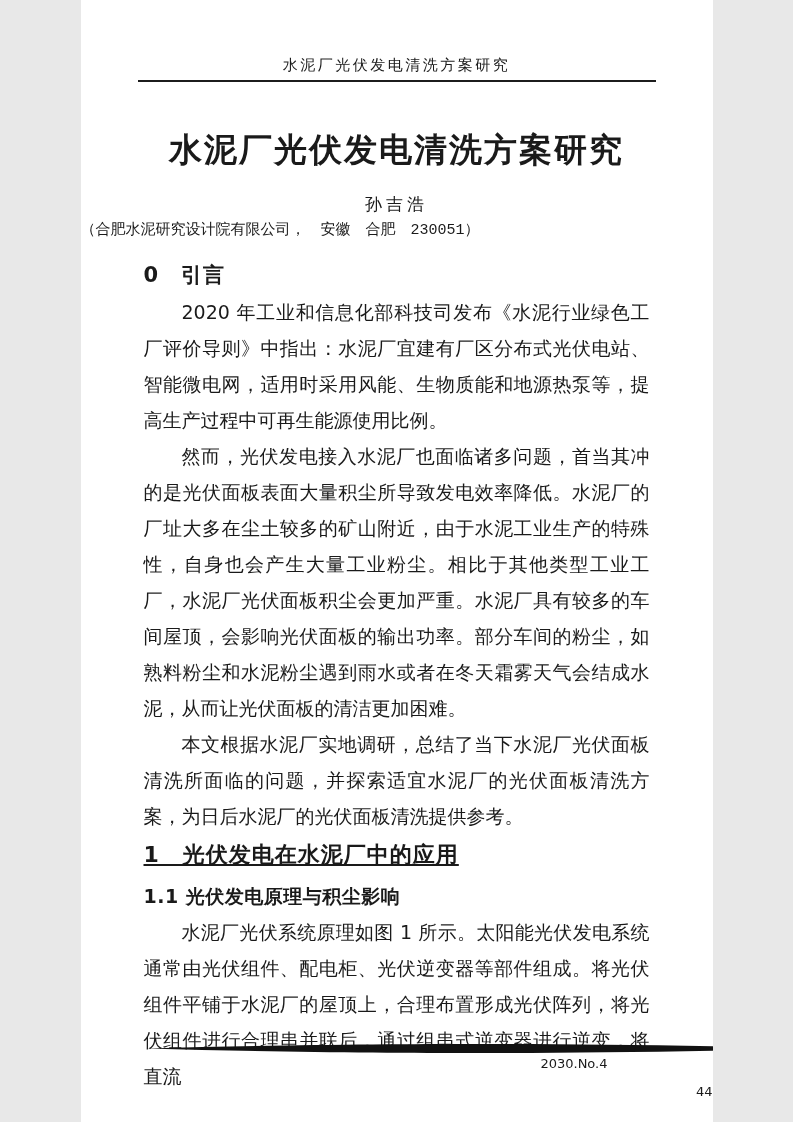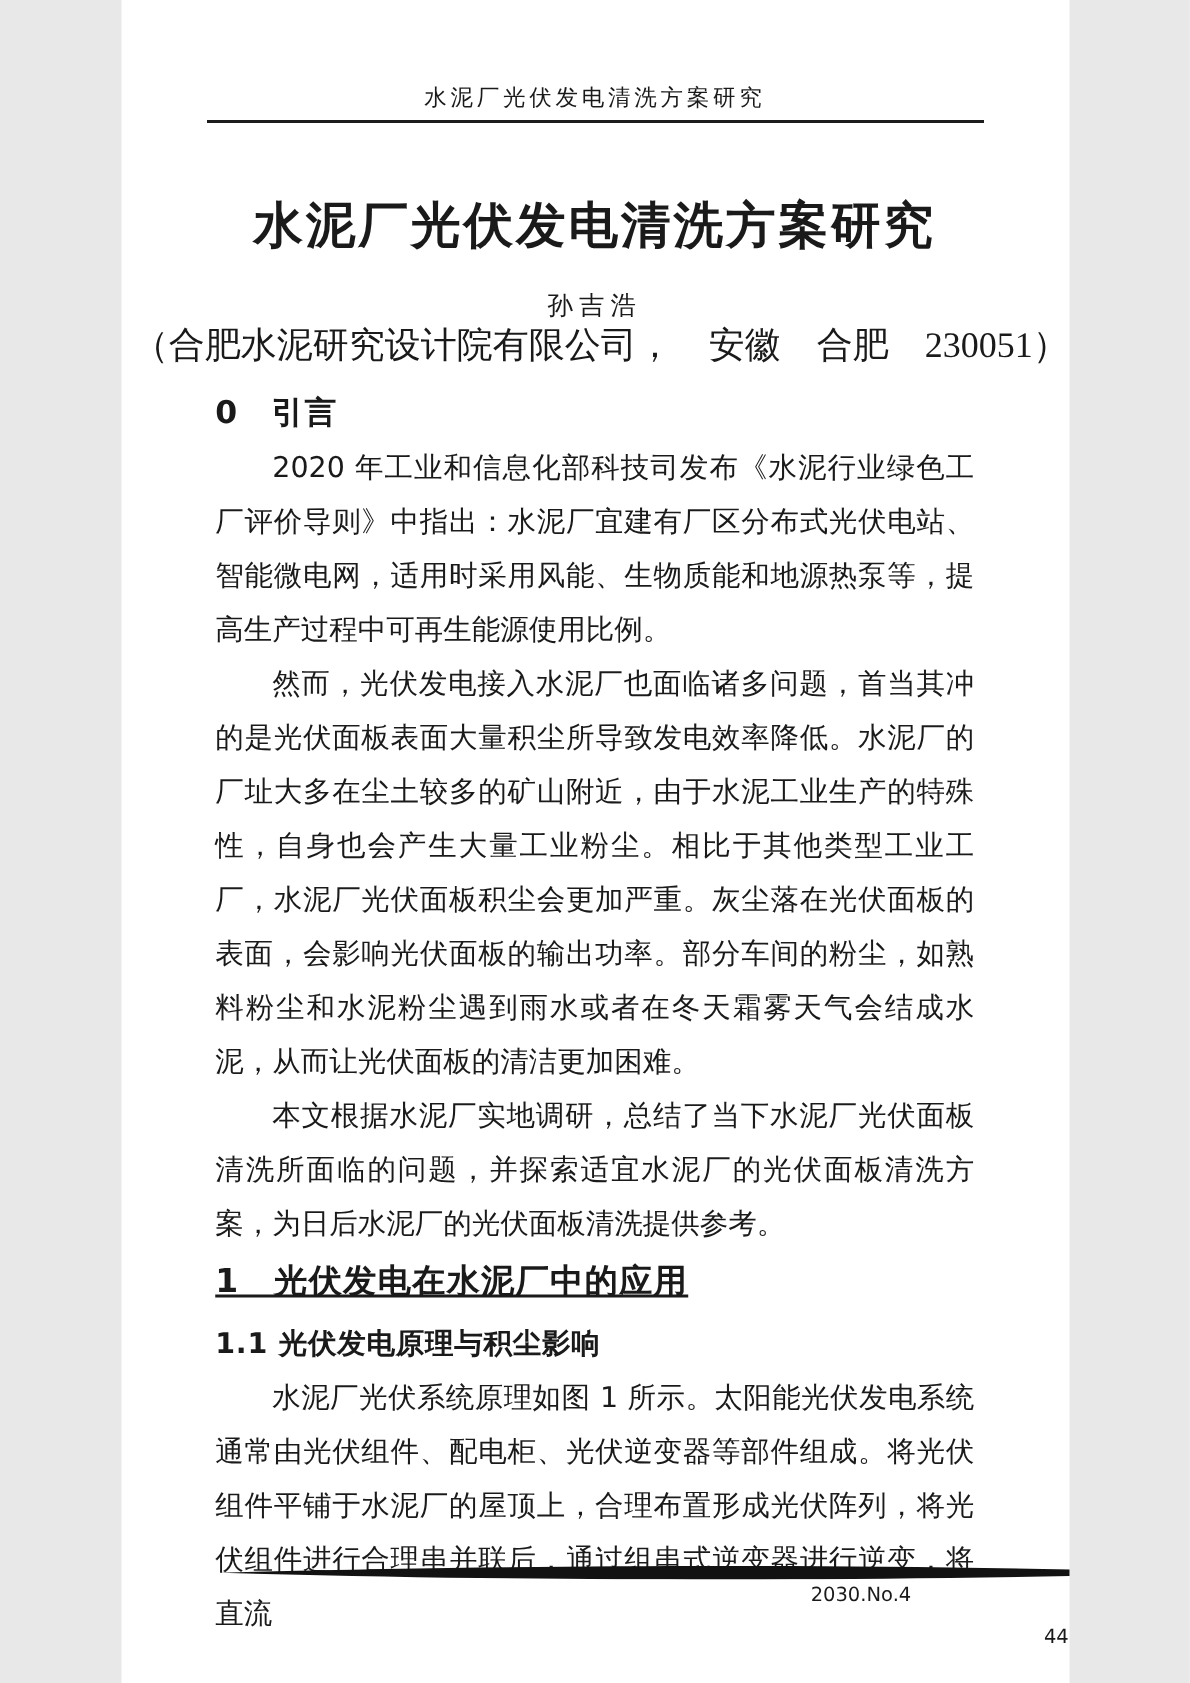--- a/index.html
+++ b/index.html
@@ -40,23 +40,23 @@
   .author {
     margin-top: 21px;
     text-align: center;
     font-family: "DejaVu Serif", "Liberation Serif", serif;
     font-size: 17px;
     line-height: 22px;
     letter-spacing: 4px;
   }
   .affiliation {
     margin-top: 3px;
-    text-align: right;
-    font-family: Liberation Serif, serif;
-    font-size: 24px;
+    text-align: left;
+    font-family: Liberation Mono, monospace;
+    font-size: 15px;
     line-height: 26px;
   }
   
   .body-text { margin: 16px 63px 0 63px; }
   .h-level1 {
     margin: 0;
     font-size: 21px;
     line-height: 30px;
     font-weight: 700;
     letter-spacing: 1px;
@@ -102,21 +102,21 @@
 
   <h1 class="doc-title">水泥厂光伏发电清洗方案研究</h1>
 
   <div class="author">孙吉浩</div>
 
   <div class="affiliation">（合肥水泥研究设计院有限公司，　安徽　合肥　230051）</div>
 
   <div class="body-text">
     <h2 class="h-level1">0　引言</h2>
     <p class="para">2020 年工业和信息化部科技司发布《水泥行业绿色工厂评价导则》中指出：水泥厂宜建有厂区分布式光伏电站、智能微电网，适用时采用风能、生物质能和地源热泵等，提高生产过程中可再生能源使用比例。</p>
-    <p class="para">然而，光伏发电接入水泥厂也面临诸多问题，首当其冲的是光伏面板表面大量积尘所导致发电效率降低。水泥厂的厂址大多在尘土较多的矿山附近，由于水泥工业生产的特殊性，自身也会产生大量工业粉尘。相比于其他类型工业工厂，水泥厂光伏面板积尘会更加严重。灰尘落在光伏面板的表面，会影响光伏面板的输出功率。部分车间的粉尘，如熟料粉尘和水泥粉尘遇到雨水或者在冬天霜雾天气会结成水泥，从而让光伏面板的清洁更加困难。</p>
+    <p class="para">然而，光伏发电接入水泥厂也面临诸多问题，首当其冲的是光伏面板表面大量积尘所导致发电效率降低。水泥厂的厂址大多在尘土较多的矿山附近，由于水泥工业生产的特殊性，自身也会产生大量工业粉尘。相比于其他类型工业工厂，水泥厂光伏面板积尘会更加严重。水泥厂具有较多的车间屋顶，会影响光伏面板的输出功率。部分车间的粉尘，如熟料粉尘和水泥粉尘遇到雨水或者在冬天霜雾天气会结成水泥，从而让光伏面板的清洁更加困难。</p>
     <p class="para">本文根据水泥厂实地调研，总结了当下水泥厂光伏面板清洗所面临的问题，并探索适宜水泥厂的光伏面板清洗方案，为日后水泥厂的光伏面板清洗提供参考。</p>
     <h2 class="h-level1 later">1　光伏发电在水泥厂中的应用</h2>
     <h3 class="h-level2">1.1 光伏发电原理与积尘影响</h3>
     <p class="para">水泥厂光伏系统原理如图 1 所示。太阳能光伏发电系统通常由光伏组件、配电柜、光伏逆变器等部件组成。将光伏组件平铺于水泥厂的屋顶上，合理布置形成光伏阵列，将光伏组件进行合理串并联后，通过组串式逆变器进行逆变，将直流</p>
   </div>
 
   <div class="footer">
     <svg class="footer-bar" viewBox="0 0 660 10" preserveAspectRatio="none" aria-hidden="true">
       <path d="M0,5 C120,1.2 240,0 330,0 C420,0 540,1.2 660,5 C540,8.8 420,10 330,10 C240,10 120,8.8 0,5 Z" fill="#121212"></path>
     </svg>

